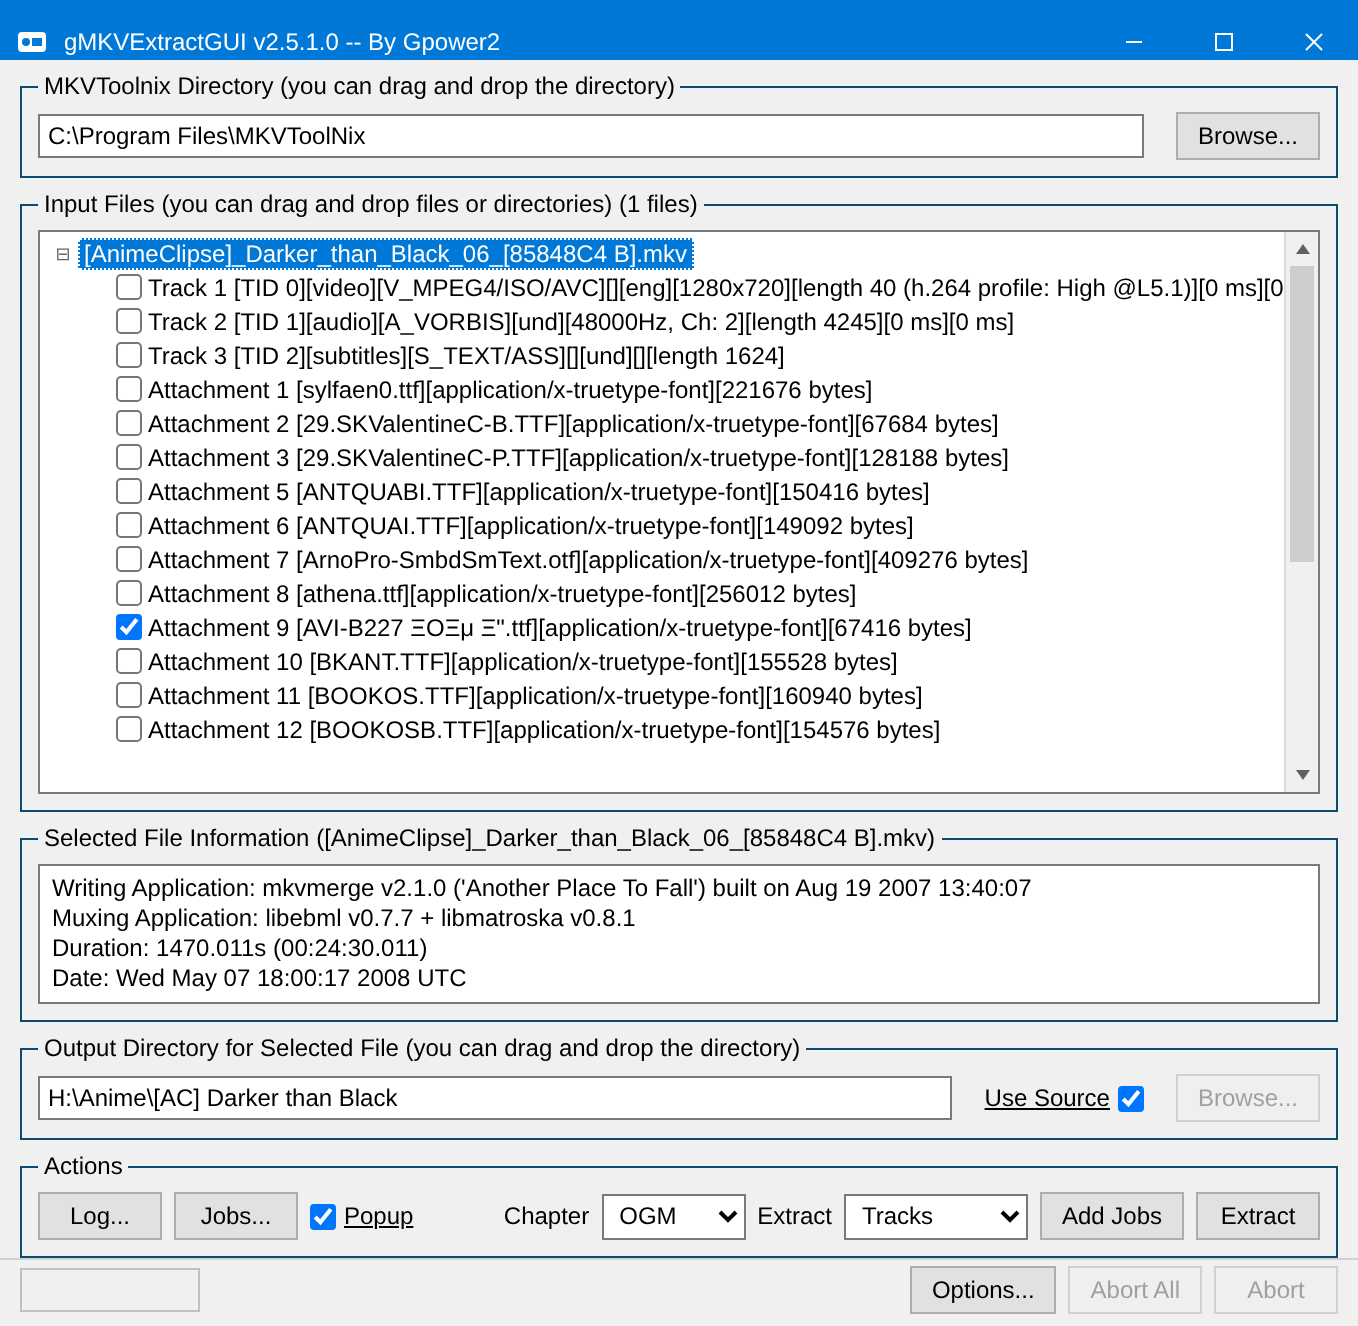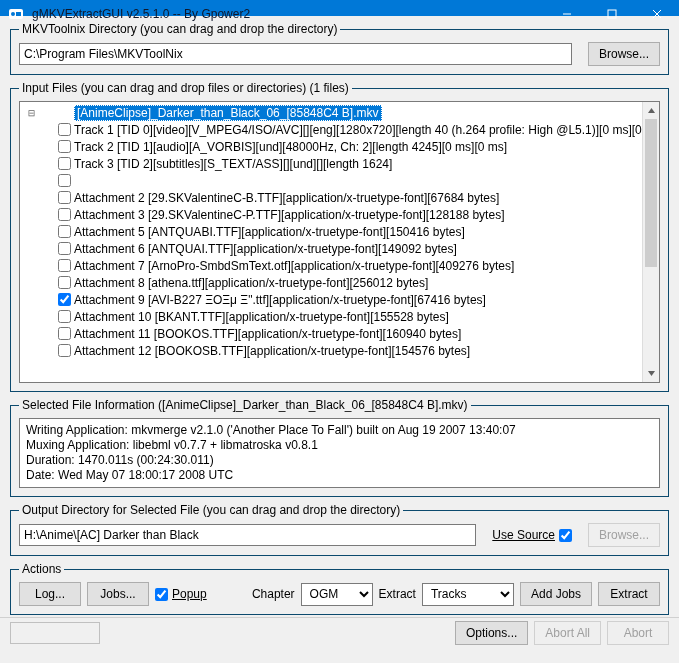--- a/index.html
+++ b/index.html
@@ -7,23 +7,23 @@
   body {
     font-family: "Segoe UI", Tahoma, sans-serif;
     font-size: 12px;
     background: #f0f0f0;
     color: #000;
     width: 679px;
     height: 663px;
     overflow: hidden;
   }
   .titlebar {
-    height: 16px;
+    height: 30px;
     background: #0078d7;
-    color: #0f172a;
+    color: #ffffff;
     display: flex;
     align-items: center;
     padding: 12px 0 0 8px;
   }
   .titlebar .app-icon {
     width: 16px; height: 16px;
     margin-right: 8px;
     display: inline-flex;
   }
   .titlebar .title { flex: 1; font-size: 12px; }
@@ -99,21 +99,20 @@
   }
   .tree-file .expander {
     width: 11px; display:flex;align-items:center;justify-content:center;
     color:#666; font-size:9px;
   }
   .tree-file .filelabel {
     background: #0078d7; color: #fff;
     padding: 0 2px;
     border: 1px dotted #fff;
     white-space: nowrap;
-    margin-left: 35px;
   }
   .tree-children { padding-left: 32px; }
   .tree-item {
     display: flex; align-items: center;
     height: 17px;
     white-space: nowrap;
   }
   .tree-item input[type=checkbox] {
     width: 13px; height: 13px; margin: 0 3px 0 0;
   }
@@ -121,21 +120,21 @@
     border: 1px solid #7a7a7a;
     background: #fff;
     padding: 4px 6px;
     line-height: 1.25;
     font-size: 12px;
   }
   .actions-row { display:flex; align-items:center; gap:6px;justify-content:space-between; }
   .chk { display:flex; align-items:center; gap:4px;text-decoration:underline; }
   .chk input { width:13px;height:13px;margin:0; }
   .bottombar {
-    position:absolute; left:0; right:0; bottom:16px;
+    position:absolute; left:0; right:0; bottom:4px;
     height:30px;
     background:#f0f0f0;
     border-top:1px solid #d0d0d0;
     display:flex; align-items:center;
     padding:0 10px;
     gap:6px;
   }
   .bottombar .spacer { flex:1; }
   .bottombar .status {
     border:1px solid #c0c0c0;
@@ -204,20 +203,21 @@
               <div class="tree-item">
                 <input type="checkbox" style="">
                 <span>Track 2 [TID 1][audio][A_VORBIS][und][48000Hz, Ch: 2][length 4245][0 ms][0 ms]</span>
               </div>
               <div class="tree-item">
                 <input type="checkbox" style="">
                 <span>Track 3 [TID 2][subtitles][S_TEXT/ASS][][und][][length 1624]</span>
               </div>
               <div class="tree-item">
                 <input type="checkbox" style="">
+                <span>Attachment 1 [sylfaen0.ttf][application/x-truetype-font][221676 bytes]</span>
               </div>
               <div class="tree-item">
                 <input type="checkbox" style="">
                 <span>Attachment 2 [29.SKValentineC-B.TTF][application/x-truetype-font][67684 bytes]</span>
               </div>
               <div class="tree-item">
                 <input type="checkbox" style="">
                 <span>Attachment 3 [29.SKValentineC-P.TTF][application/x-truetype-font][128188 bytes]</span>
               </div>
               <div class="tree-item">

